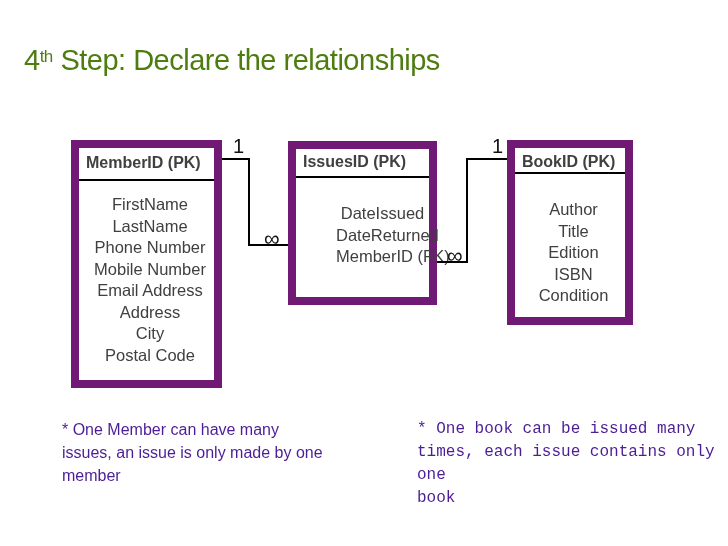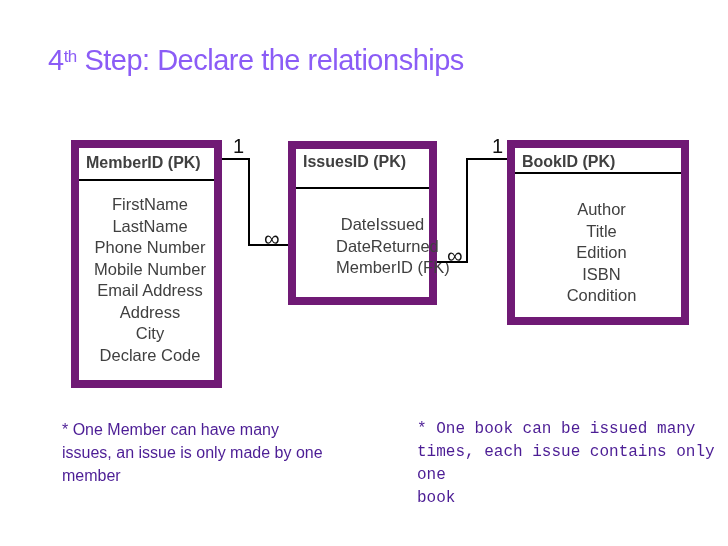--- a/index.html
+++ b/index.html
@@ -2,39 +2,39 @@
 <html><head>
 <meta charset="utf-8">
 <style>
   * { margin:0; padding:0; box-sizing:border-box; }
   html,body { width:728px; height:546px; background:#ffffff; overflow:hidden; }
   .slide {
     position:relative; width:728px; height:546px; background:#ffffff;
     font-family:"Liberation Sans", sans-serif; color:#1c1c1c;
   }
   .title {
-    position:absolute; left:48px; top:44px;
-    font-size:29px; font-weight:400; letter-spacing:-0.5px; color:#8b5cf6;
+    position:absolute; left:24px; top:44px;
+    font-size:29px; font-weight:400; letter-spacing:-0.5px; color:#4d7c0f;
     white-space:nowrap;
   }
   .title sup {
     font-size:17px; position:relative; top:-0.45em; vertical-align:baseline;
   }
   .entity {
     position:absolute; border:8px solid #701a75; background:#ffffff; color:#404040;
   }
   .entity-member { left:71px;  top:140px; width:151px; height:248px; }
   .entity-issues { left:288px; top:141px; width:149px; height:164px; }
-  .entity-book   { left:507px; top:140px; width:182px; height:185px; }
+  .entity-book   { left:507px; top:140px; width:126px; height:185px; }
   .entity-header {
     font-size:16px; font-weight:700; padding-left:7px;
     border-bottom:2px solid #000000; white-space:nowrap;
   }
   .entity-member .entity-header { padding-top:6px; padding-bottom:7px; }
-  .entity-issues .entity-header { padding-top:4px; padding-bottom:16px; }
+  .entity-issues .entity-header { padding-top:4px; padding-bottom:5px; }
   .entity-book   .entity-header { padding-top:5px; padding-bottom:1px; }
   .entity-fields { font-size:16.5px; line-height:21.5px; padding-left:7px;text-align:center; }
   .entity-member .entity-fields { padding-top:13px; }
   .entity-issues .entity-fields { padding-top:25px;padding-left:40px; }
   .entity-book   .entity-fields { padding-top:25px; }
   .field { white-space:nowrap; }
   .line { position:absolute; background:#000000; }
   .line-a1 { left:222px; top:158px; width:28px; height:2px; }
   .line-a2 { left:248px; top:158px; width:2px;  height:88px; }
   .line-a3 { left:248px; top:244px; width:40px; height:2px; }
@@ -65,21 +65,21 @@
   <div class="entity entity-member">
     <div class="entity-header">MemberID (PK)</div>
     <div class="entity-fields">
       <div class="field">FirstName</div>
       <div class="field">LastName</div>
       <div class="field">Phone Number</div>
       <div class="field">Mobile Number</div>
       <div class="field">Email Address</div>
       <div class="field">Address</div>
       <div class="field">City</div>
-      <div class="field">Declare Code</div>
+      <div class="field">Postal Code</div>
     </div>
   </div>
 
   <div class="entity entity-issues">
     <div class="entity-header">IssuesID (PK)</div>
     <div class="entity-fields">
       <div class="field">DateIssued</div>
       <div class="field">DateReturned</div>
       <div class="field">MemberID (FK)</div>
     </div>

